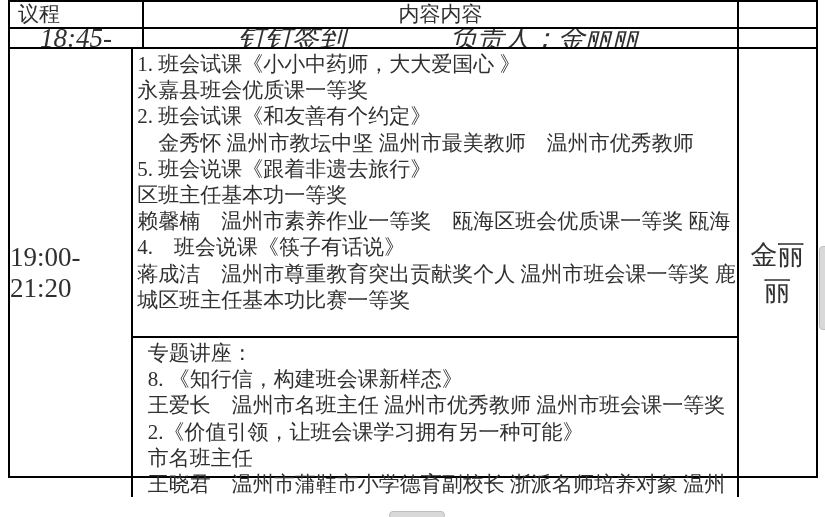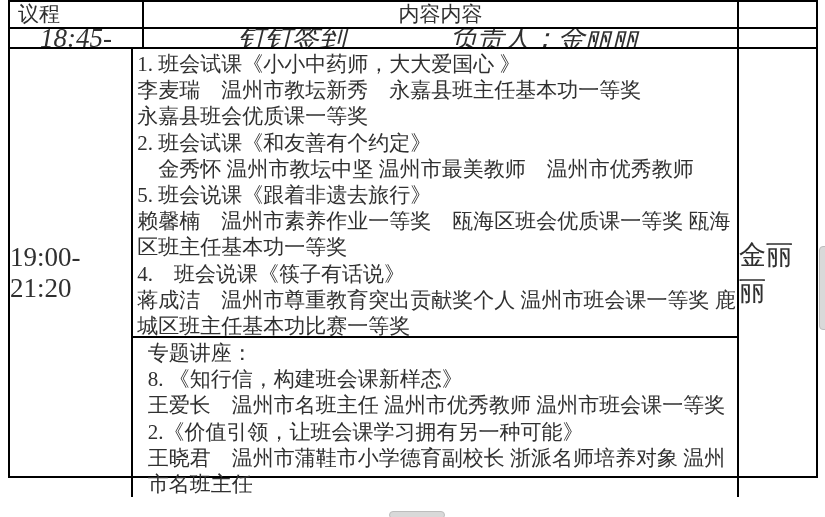--- a/index.html
+++ b/index.html
@@ -19,21 +19,21 @@
   .row-main{flex:1;}
   .cell{box-sizing:border-box;overflow:hidden;}
   .v{border-right:2px solid #000;}
   
   .c1a{width:134px;}
   .c2a{width:595px;}
   .c3a{width:77px;border-right:none;margin-top:36px;}
   
   .c1b{width:123px;}
   .c2b{width:606px;align-items:center;}
-  .c3b{width:77px;border-right:none;}
+  .c3b{width:77px;border-right:none;text-align:center;}
   .hdr-cell{font-size:21px;line-height:25px;}
   .hdr-agenda{padding-left:8px;text-align:left;}
   .hdr-center{text-align:center;}
   .signin-cell{font-size:27px;line-height:19px;font-style:italic;}
   .signin-time{text-align:center;}
   .signin-content{display:flex;}
   .signin-activity{margin-left:94px;}
   .signin-manager{margin-left:104px;}
   .main-side{display:flex;align-items:center;justify-content:center;font-size:27px;}
   .main-content{display:flex;flex-direction:column;}
@@ -68,38 +68,37 @@
       <span class="signin-manager">负责人：金丽丽</span>
     </div>
     <div class="cell c3a signin-cell"></div>
   </div>
 
   <div class="row row-main">
     <div class="cell v c1b main-side">19:00-21:20</div>
     <div class="cell v c2b main-content">
       <div class="cell sub-upper textblock">
           <div class="line">1. 班会试课《小小中药师，大大爱国心 》</div>
-          <div class="line">李麦瑞　温州市教坛新秀　永嘉县班主任基本功一等奖</div>
           <div class="line">永嘉县班会优质课一等奖</div>
           <div class="line">2. 班会试课《和友善有个约定》</div>
           <div class="line">　金秀怀 温州市教坛中坚 温州市最美教师　温州市优秀教师</div>
           <div class="line">5. 班会说课《跟着非遗去旅行》</div>
+          <div class="line">区班主任基本功一等奖</div>
           <div class="line">赖馨楠　温州市素养作业一等奖　瓯海区班会优质课一等奖 瓯海</div>
-          <div class="line">区班主任基本功一等奖</div>
           <div class="line">4.　班会说课《筷子有话说》</div>
           <div class="line">蒋成洁　温州市尊重教育突出贡献奖个人 温州市班会课一等奖 鹿</div>
           <div class="line">城区班主任基本功比赛一等奖</div>
         </div>
       <div class="cell sub-lower textblock">
           <div class="line">专题讲座：</div>
           <div class="line">8. 《知行信，构建班会课新样态》</div>
           <div class="line">王爱长　温州市名班主任 温州市优秀教师 温州市班会课一等奖</div>
           <div class="line">2.《价值引领，让班会课学习拥有另一种可能》</div>
+          <div class="line">市名班主任</div>
           <div class="line">王晓君　温州市蒲鞋市小学德育副校长 浙派名师培养对象 温州</div>
-          <div class="line">市名班主任</div>
         </div>
     </div>
     <div class="cell c3b main-side">金丽丽</div>
   </div>
 
 </div>
 
 <div class="hscroll-thumb"></div>
 <div class="vscroll-thumb"></div>
 

